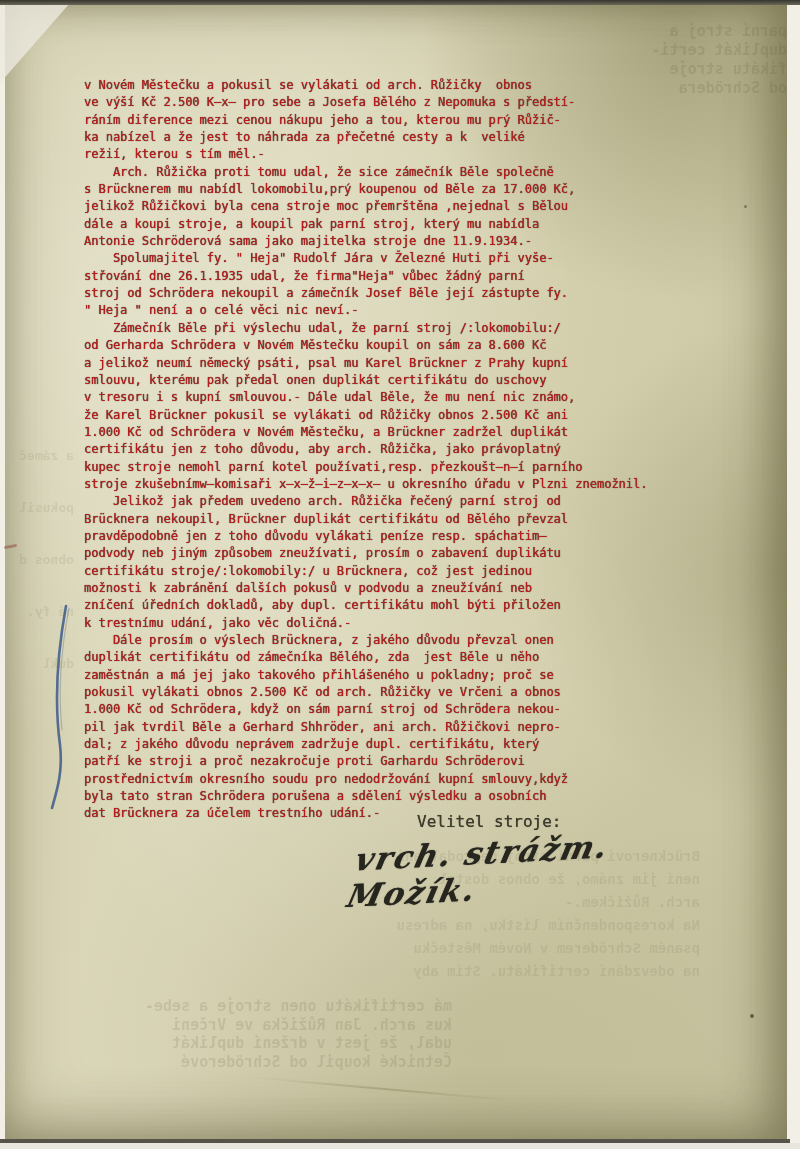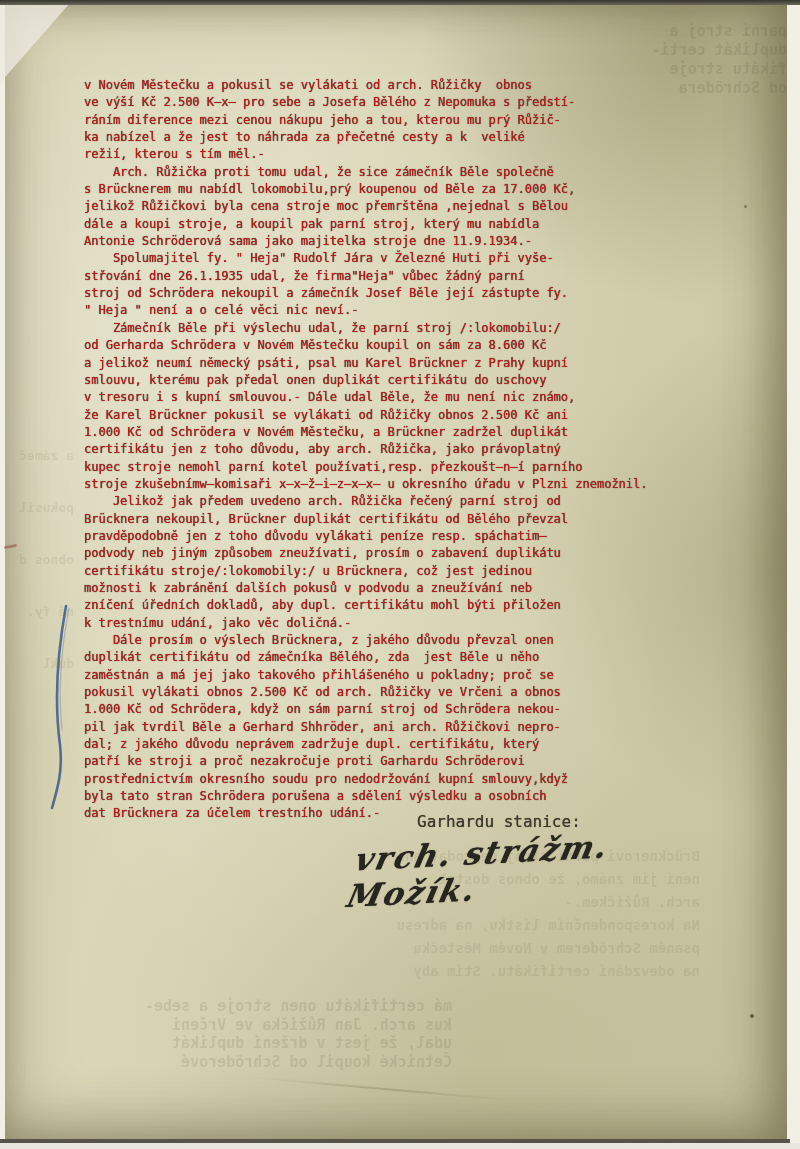--- a/index.html
+++ b/index.html
@@ -138,21 +138,21 @@
 zaměstnán a má jej jako takového přihlášeného u pokladny; proč se
 pokusil vylákati obnos 2.500 Kč od arch. Růžičky ve Vrčeni a obnos
 1.000 Kč od Schrödera, když on sám parní stroj od Schrödera nekou-
 pil jak tvrdil Běle a Gerhard Shhröder, ani arch. Růžičkovi nepro-
 dal; z jakého důvodu neprávem zadržuje dupl. certifikátu, který
 patří ke stroji a proč nezakročuje proti Garhardu Schröderovi
 prostřednictvím okresního soudu pro nedodržování kupní smlouvy,když
 byla tato stran Schrödera porušena a sdělení výsledku a osobních
 dat Brücknera za účelem trestního udání.-</div>
 
-  <div class="closing-label">Garhardu stanice:</div>
+  <div class="closing-label">Velitel stroje:</div>
   <div class="signature">vrch. strážm. Možík.</div>
 
   <svg class="margin-line" width="40" height="215" viewBox="0 0 40 215">
     <path d="M20,6 C11,55 8,100 14,145 C17,172 11,190 6,208" fill="none" stroke="#2f4f85" stroke-width="2.6" stroke-linecap="round" opacity="0.78"></path>
     <path d="M23,8 C15,50 12,92 16,130" fill="none" stroke="#2f4f85" stroke-width="1.2" stroke-linecap="round" opacity="0.28"></path>
   </svg>
   <div class="rust-dash"></div>
   <div class="speck1"></div>
   <div class="speck2"></div>
   <div class="crease"></div>

